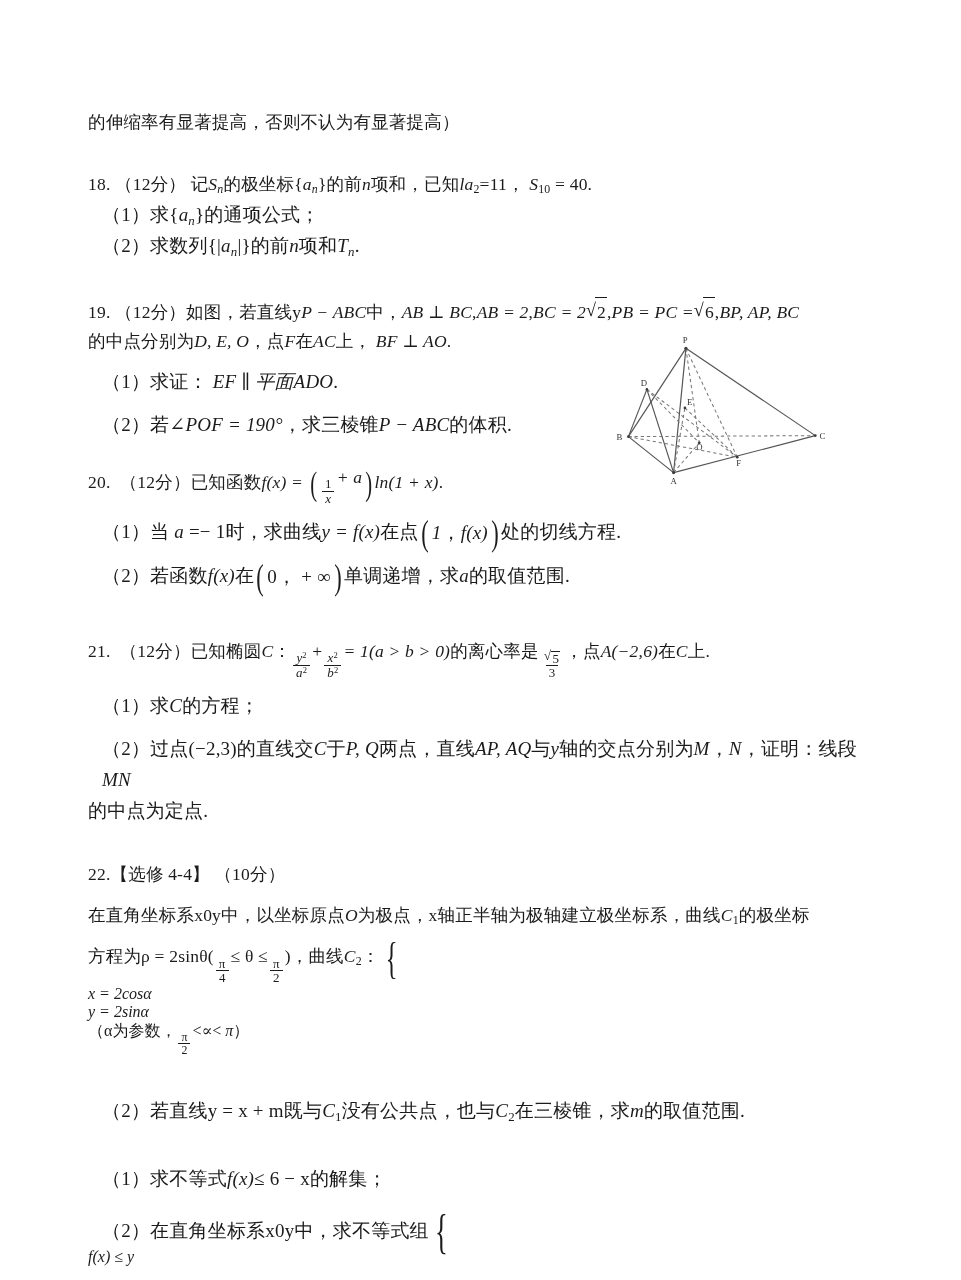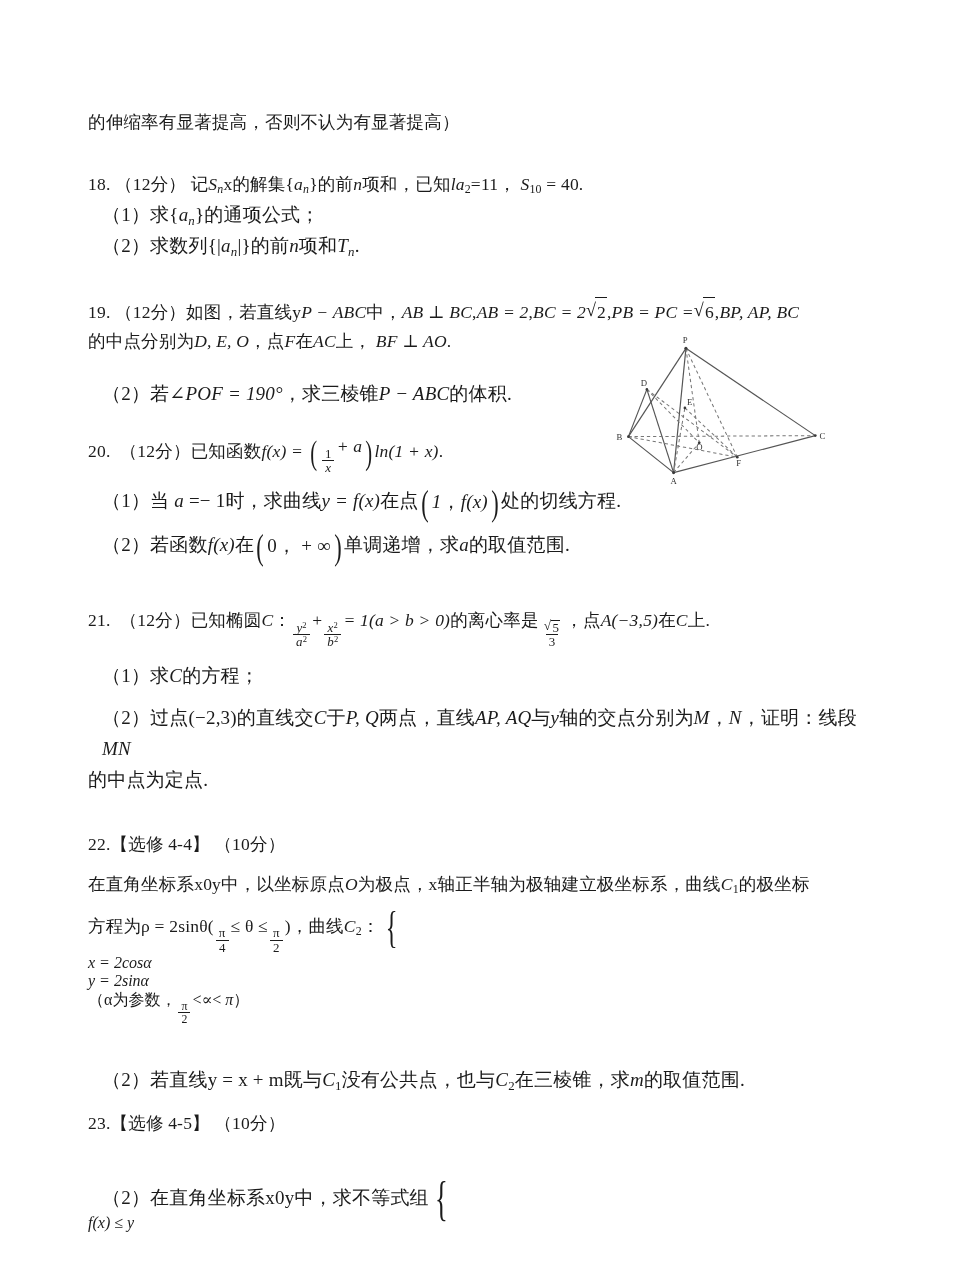--- a/index.html
+++ b/index.html
@@ -151,21 +151,21 @@
   <div class="content">
 
     <p class="para">的伸缩率有显著提高，否则不认为有显著提高）</p>
 
     <div class="gap-lg"></div>
 
     <div>
       <p class="para">
         <span>18.</span>
         <span>（12分）</span>
-        <span>记</span><i>S</i><sub>n</sub><span>x的解集{</span><i>a</i><sub>n</sub><span>}的前</span><i>n</i><span>项和，已知</span><i>la</i><sub class="n">2</sub><span>=11，</span>&nbsp;<i>S</i><sub class="n">10</sub>
+        <span>记</span><i>S</i><sub>n</sub><span>的极坐标{</span><i>a</i><sub>n</sub><span>}的前</span><i>n</i><span>项和，已知</span><i>la</i><sub class="n">2</sub><span>=11，</span>&nbsp;<i>S</i><sub class="n">10</sub>
         <span>= 40.</span>
       </p>
       <p class="sub">
         <span>（1）</span><span>求{</span><i>a</i><sub>n</sub><span>}的通项公式；</span>
       </p>
       <p class="sub">
         <span>（2）</span><span>求数列{|</span><i>a</i><sub>n</sub><span>|}的前</span><i>n</i><span>项和</span><i>T</i><sub>n</sub><span>.</span>
       </p>
     </div>
 
@@ -173,20 +173,23 @@
 
     <div>
       <p class="para">
         <span>19.</span>
         <span>（12分）</span><span>如图，若直线y</span><i>P − ABC</i><span>中，</span><i>AB ⊥ BC</i><span>,</span><i>AB = 2</i><span>,</span><i>BC = 2</i><span class="sqrt"><span>2</span></span><span>,</span><i>PB = PC =</i><span class="sqrt"><span>6</span></span><span>,</span><i>BP, AP, BC</i>
       </p>
       <p class="para">
         <span>的中点分别为</span><i>D, E, O</i><span>，点</span><i>F</i><span>在</span><i>AC</i><span>上，</span>&nbsp;<i>BF ⊥ AO</i><span>.</span>
       </p>
       <div class="gap-sm"></div>
+      <p class="sub">
+        <span>（1）</span><span>求证：</span>&nbsp;<i>EF ∥</i>&nbsp;<i>平面</i><i>ADO</i><span>.</span>
+      </p>
       <div class="gap-sm"></div>
       <p class="sub">
         <span>（2）</span><span>若</span><i>∠POF = 190°</i><span>，求三棱锥</span><i>P − ABC</i><span>的体积.</span>
       </p>
     </div>
 
     <div class="gap-md"></div>
 
     <div>
       <p class="para">
@@ -227,21 +230,21 @@
         <span>21.</span>&nbsp;
         <span>（12分）</span><span>已知椭圆</span><i>C</i><span>：</span><span class="frac">
             <span class="num mi"><span>y</span><sup class="n">2</sup></span>
             <span class="den mi"><span>a</span><sup class="n">2</sup></span>
           </span>+<span class="frac">
             <span class="num mi"><span>x</span><sup class="n">2</sup></span>
             <span class="den mi"><span>b</span><sup class="n">2</sup></span>
           </span><i>= 1(a &gt; b &gt; 0)</i><span>的离心率是</span><span class="frac">
             <span class="num"><span class="sqrt"><span>5</span></span></span>
             <span class="den">3</span>
-          </span><span>，点</span><i>A(−3,5)</i><span>在</span><i>C</i><span>上.</span>
+          </span><span>，点</span><i>A(−2,6)</i><span>在</span><i>C</i><span>上.</span>
       </p>
       <div class="gap-sm"></div>
       <p class="sub">
         <span>（1）</span><span>求</span><i>C</i><span>的方程；</span>
       </p>
       <div class="gap-sm"></div>
       <p class="sub">
         <span>（2）</span><span>过点(−2,3)的直线交</span><i>C</i><span>于</span><i>P, Q</i><span>两点，直线</span><i>AP, AQ</i><span>与</span><i>y</i><span>轴的交点分别为</span><i>M</i><span>，</span><i>N</i><span>，证明：线段</span><i>MN</i><br><span style="margin-left:-14px;display:inline-block">的中点为定点.</span>
       </p>
     </div>
@@ -277,26 +280,25 @@
       <div class="gap-sm"></div>
       <div class="gap-sm"></div>
       <p class="sub">
         <span>（2）</span><span>若直线y = x + m既与</span><i>C</i><sub class="n">1</sub><span>没有公共点，也与</span><i>C</i><sub class="n">2</sub><span>在三棱锥，求</span><i>m</i><span>的取值范围.</span>
       </p>
     </div>
 
     <div class="gap-sm"></div>
 
     <div>
-      <p class="para">
-        <span>23.</span><b class="n">【选修 4-5】</b>
-        <span>（10分）</span>
-      </p>
-      <div class="gap-sm"></div>
-      <div class="gap-sm"></div>
+      <div class="gap-sm"></div>
+      <div class="gap-sm"></div>
+      <p class="sub">
+        <span>（1）</span><span>求不等式</span><i>f(x)</i><span>≤ 6 − x的解集；</span>
+      </p>
       <div class="gap-md"></div>
       <p class="sub">
         <span>（2）</span><span>在直角坐标系x0y中，求不等式组</span><span class="system">
             <span class="brace">{</span>
             <span class="rows"></span>
           </span></p>
         <div class="mi">f(x) ≤ y</div>
       <p></p>
     </div>
 

